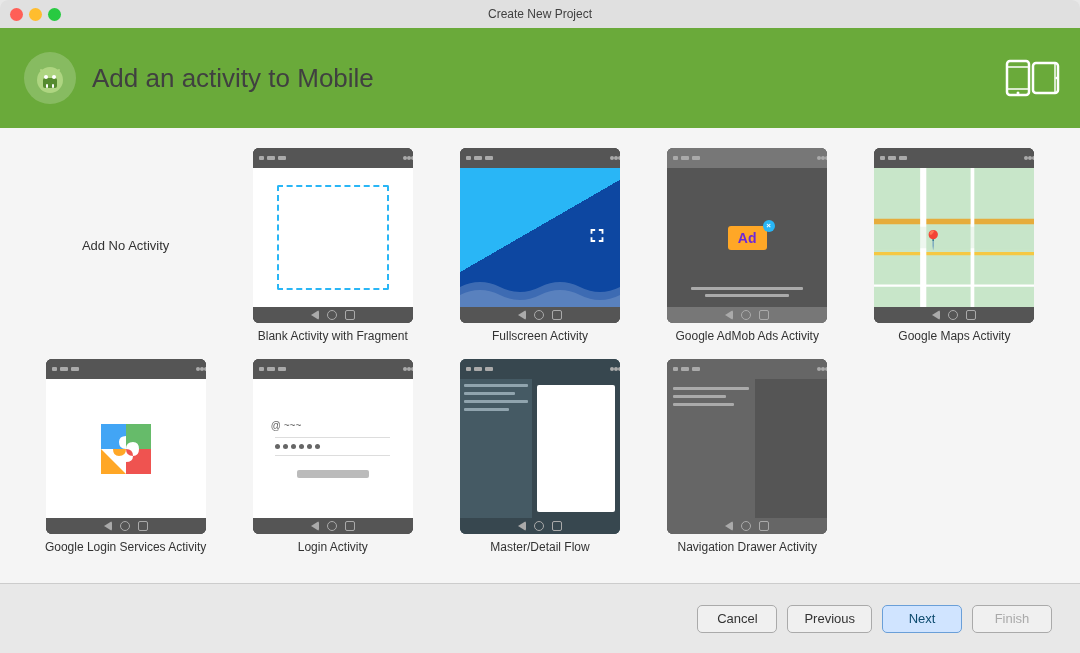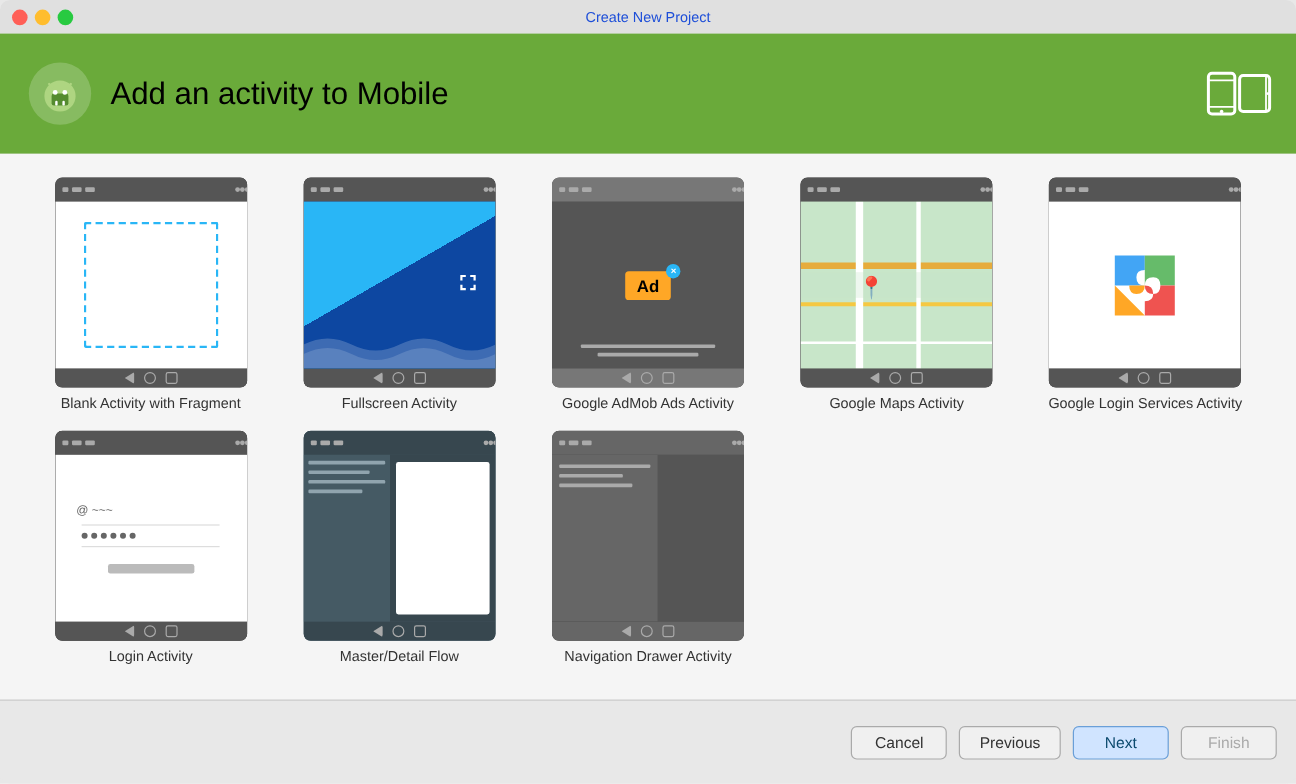--- a/index.html
+++ b/index.html
@@ -31,21 +31,21 @@
     .traffic-light {
       width: 13px;
       height: 13px;
       border-radius: 50%;
     }
     .tl-close { background: #ff5f57; }
     .tl-minimize { background: #ffbd2e; }
     .tl-maximize { background: #28ca41; }
     .title-bar-text {
       font-size: 12px;
-      color: #1d4ed8;
+      color: #404040;
       font-weight: 500;
     }
 
     
     .header {
       background: #6aaa3a;
       height: 100px;
       display: flex;
       align-items: center;
       padding: 0 24px;
@@ -56,21 +56,21 @@
       height: 52px;
       background: rgba(255,255,255,0.2);
       border-radius: 50%;
       display: flex;
       align-items: center;
       justify-content: center;
       margin-right: 16px;
       flex-shrink: 0;
     }
     .header-title {
-      color: #000000;
+      color: #404040;
       font-size: 26px;
       font-weight: 300;
     }
     .header-device-icons {
       position: absolute;
       right: 20px;
       top: 50%;
       transform: translateY(-50%);
       display: flex;
       gap: 4px;
@@ -238,21 +238,21 @@
     .admob-card .phone-body {
       background: #555;
       display: flex;
       align-items: center;
       justify-content: center;
     }
     .ad-banner {
       background: #ffa726;
       padding: 4px 10px;
       border-radius: 3px;
-      color: #000000;
+      color: #6d28d9;
       font-size: 14px;
       font-weight: bold;
     }
     .admob-card .phone-top-bar { background: #666; }
     .admob-card { background: #666; }
 
     
     .maps-card .phone-body {
       background: #e8f5e9;
       position: relative;
@@ -310,21 +310,21 @@
       overflow: hidden;
     }
 
     
     .bottom-bar {
       background: #e8e8e8;
       height: 70px;
       display: flex;
       align-items: center;
       justify-content: flex-end;
-      padding: 0 16px;
+      padding: 0 28px;
       gap: 10px;
       border-top: 1px solid #ccc;
     }
     .btn {
       height: 28px;
       min-width: 80px;
       border-radius: 5px;
       font-size: 13px;
       cursor: pointer;
       border: 1px solid #aaa;
@@ -378,20 +378,23 @@
 
       <rect x="28" y="4" width="25" height="30" rx="3" fill="none" stroke="white" stroke-width="2.5"></rect>
       <line x1="50" y1="4" x2="50" y2="34" stroke="white" stroke-width="1.5"></line>
       <circle cx="51.5" cy="19" r="1.2" fill="white"></circle>
     </svg>
   </div>
 </div>
 
 <div class="main-content">
 
+  <div class="activity-item add-no-activity">
+    <span class="add-no-activity-label">Add No Activity</span>
+  </div>
 
 
   <div class="activity-item">
     <div class="activity-card fragment-card">
       <div class="phone-screen">
         <div class="phone-top-bar">
           <div class="phone-top-left">
             <div class="status-dot small"></div>
             <div class="status-dot"></div>
             <div class="status-dot"></div>

